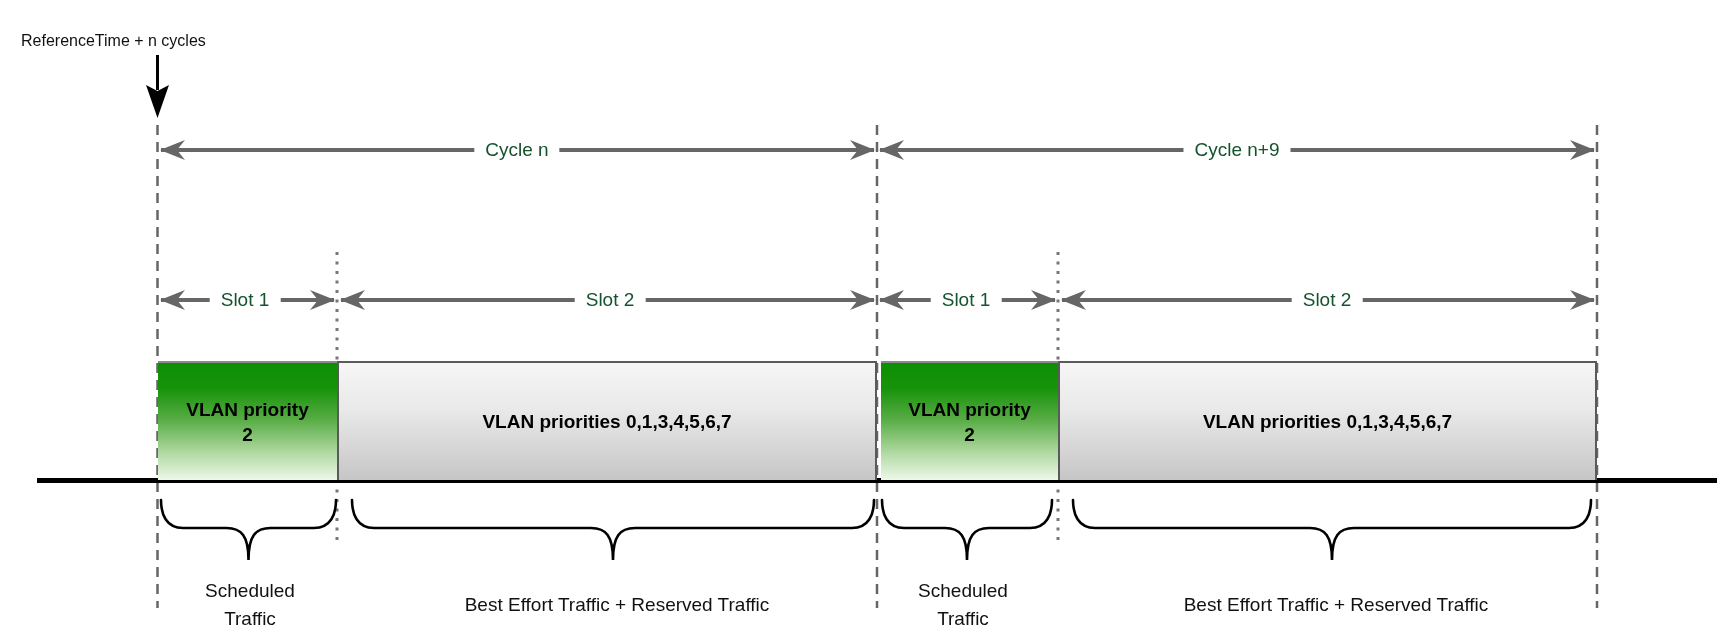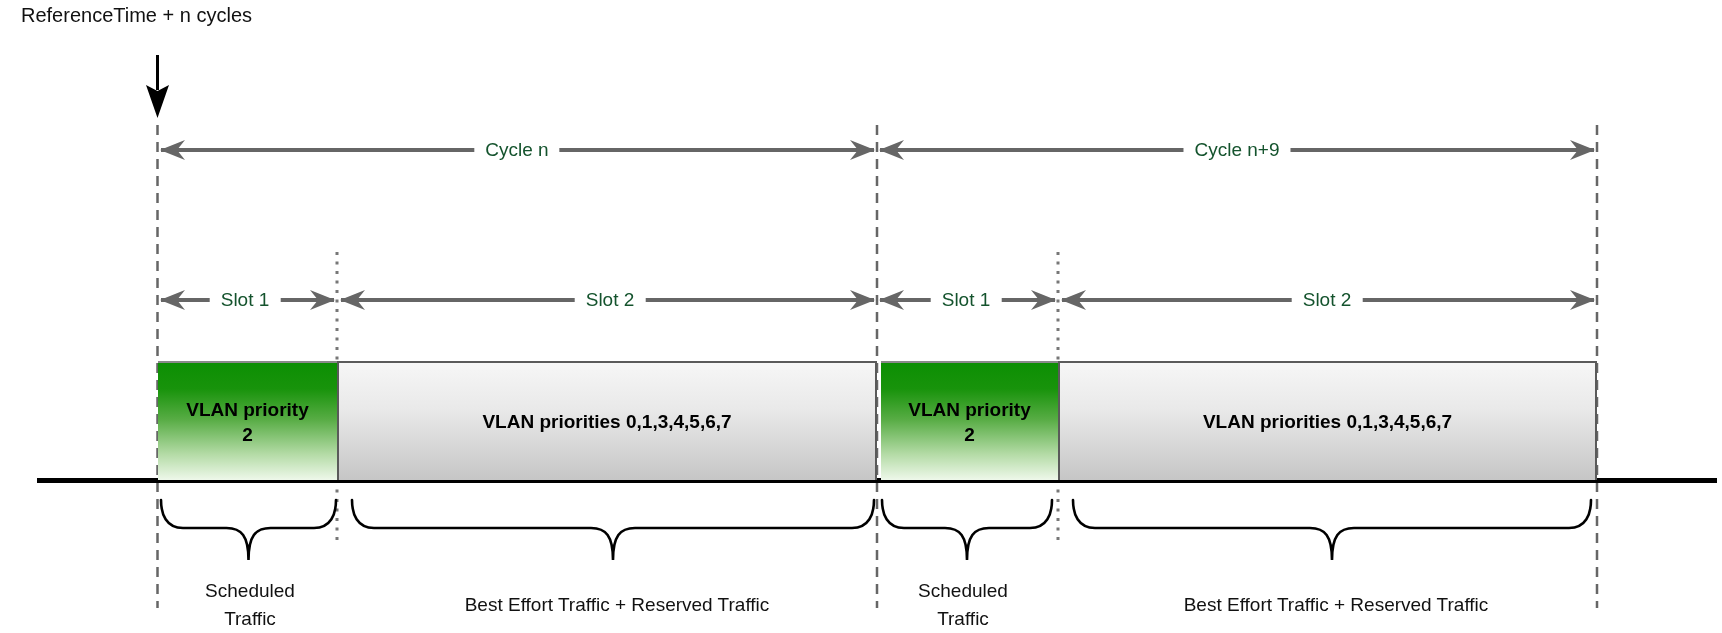--- a/index.html
+++ b/index.html
@@ -9,22 +9,22 @@
     height: 633px;
     background: #ffffff;
     font-family: "Liberation Sans", sans-serif;
     overflow: hidden;
   }
   #diagram-svg { position: absolute; left: 0; top: 0; }
 
   .title {
     position: absolute;
     left: 21px;
-    top: 4px;
-    font-size: 20px;
+    top: 32px;
+    font-size: 16px;
     color: #111;
     white-space: nowrap;
     text-align: center;
   }
 
   .lbl {
     position: absolute;
     transform: translate(-50%, -50%);
     background: #ffffff;
     padding: 0 11px;

